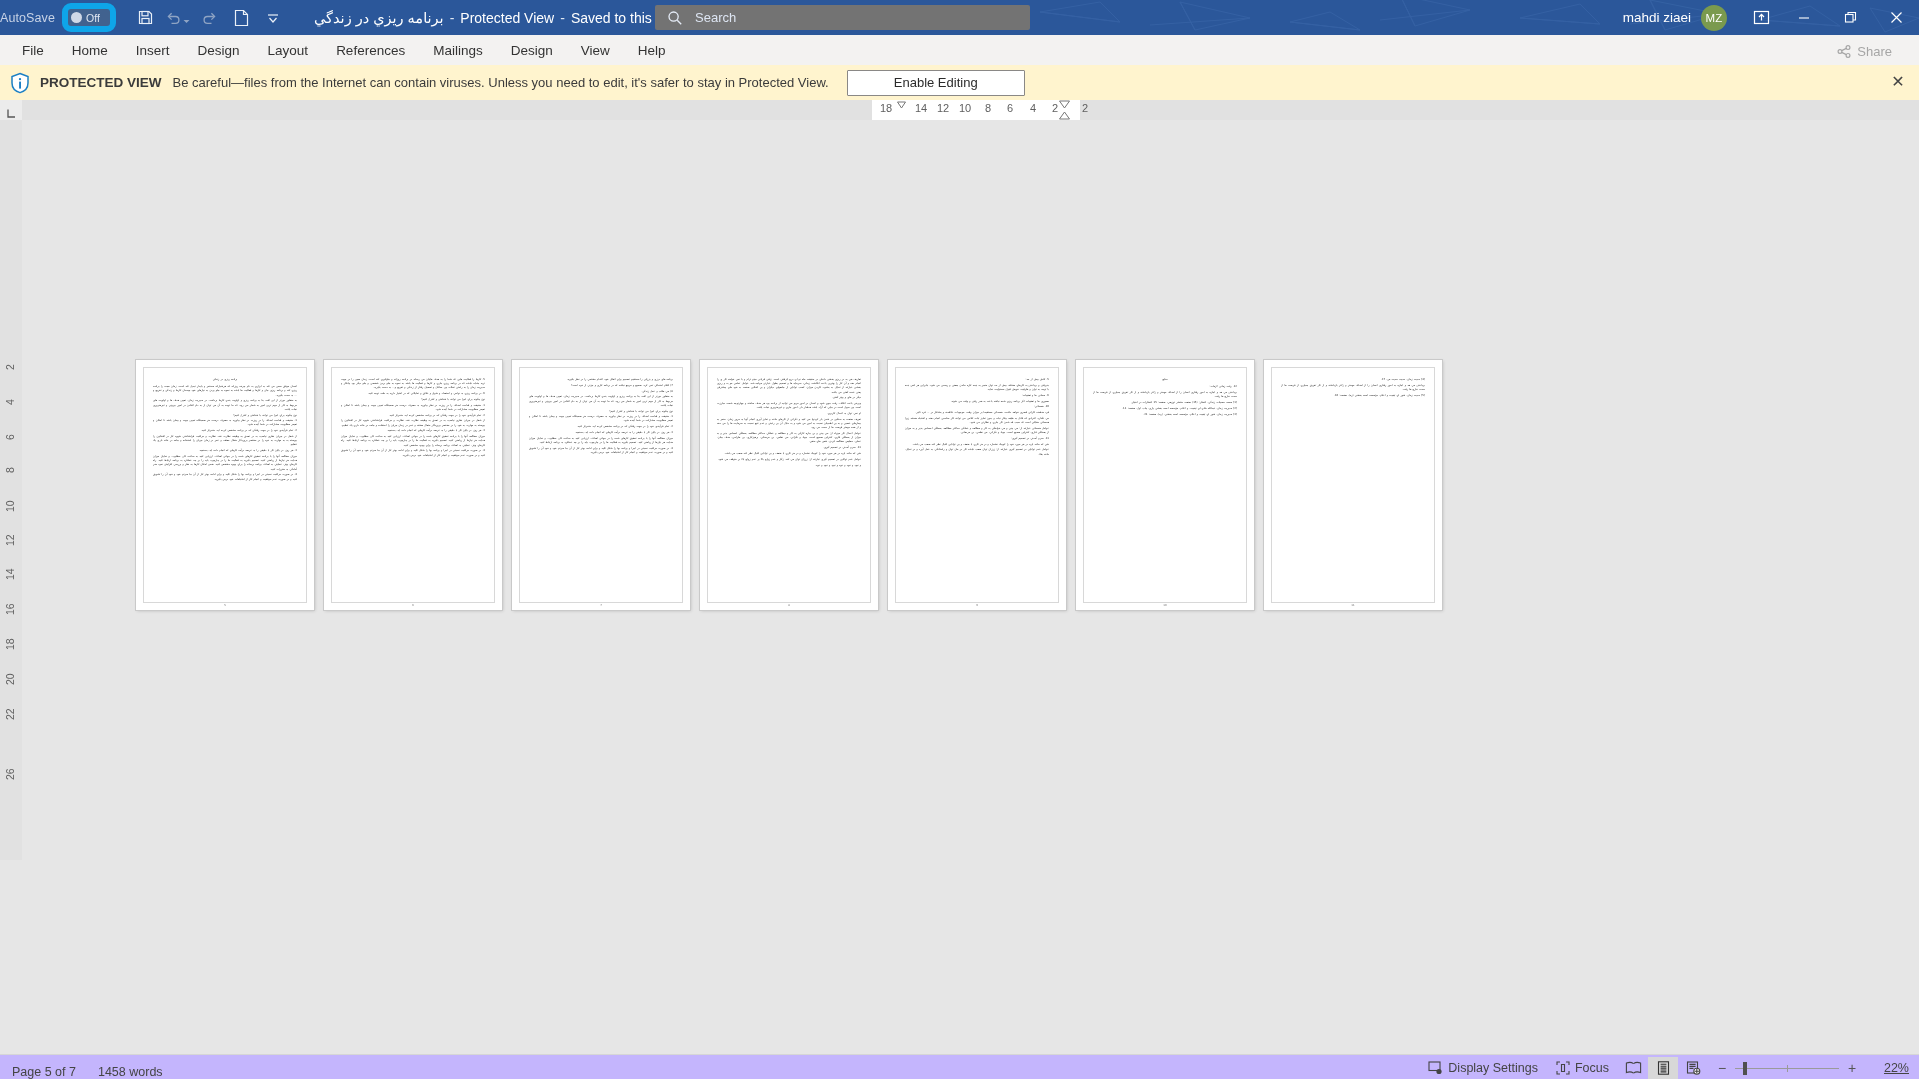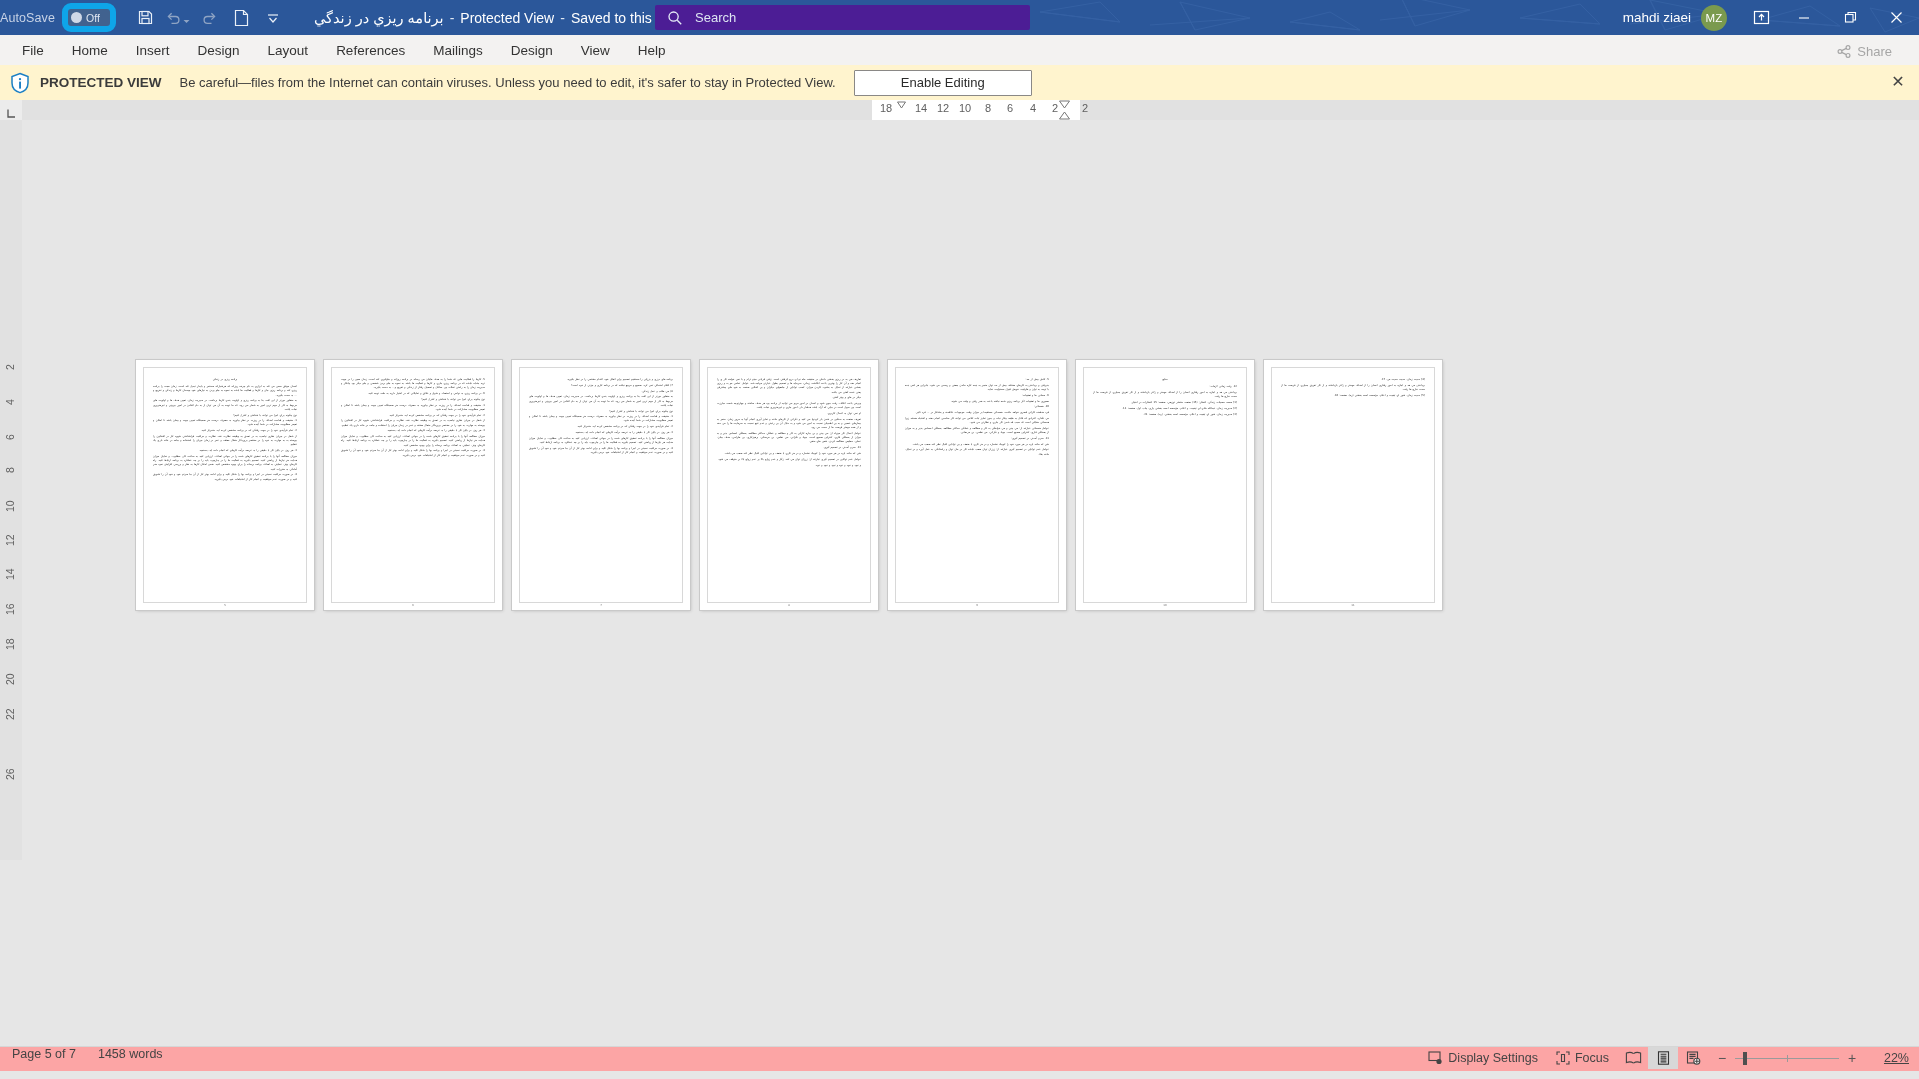--- a/index.html
+++ b/index.html
@@ -37,21 +37,21 @@
   .qat-btn svg{display:block;}
   .tb-title{
     flex:0 0 auto;margin-left:26px;color:#ffffff;font-size:14px;
     display:flex;align-items:center;gap:6px;white-space:nowrap;
   }
   .tb-title .rtl{direction:rtl;unicode-bidi:embed;font-size:14.5px;}
   .tb-title .sep{color:#dfe7f3;}
   .caret{font-size:9px;color:#e8eefa;margin-left:2px;}
   .searchbox{
     position:absolute;left:655px;top:5px;width:375px;height:25px;
-    background:#4c1d95;border-radius:2px;display:flex;align-items:center;
+    background:#737373;border-radius:2px;display:flex;align-items:center;
   }
   .searchbox .mag{margin-left:12px;display:block;}
   .search-input{
     background:transparent;border:0;outline:none;color:#e9eff8;
     font-size:13px;font-family:"Liberation Sans",sans-serif;margin-left:10px;width:300px;
   }
   .search-input::placeholder{color:#dde5f2;opacity:1;}
   .tb-right{position:absolute;right:0;top:0;height:35px;display:flex;align-items:center;margin-left:31px;}
   .username{color:#ffffff;font-size:13.5px;margin-right:10px;white-space:nowrap;}
   .avatar{
@@ -78,21 +78,21 @@
   }
 
   
   .pv-banner{
     position:absolute;left:0;top:65px;width:1919px;height:35px;
     background:#fff4ce;border-bottom:1px solid #e3d9a8;
     display:flex;align-items:center;
   }
   .pv-icon{margin-left:10px;display:flex;align-items:center;}
   .pv-title{font-size:13.5px;color:#3b3b3b;font-weight:bold;margin-left:10px;white-space:nowrap;}
-  .pv-text{font-size:13px;color:#3b3b3b;margin-left:18px;white-space:nowrap;}
+  .pv-text{font-size:13px;color:#3b3b3b;margin-left:11px;white-space:nowrap;}
   .pv-enable{
     margin-left:18px;height:24px;min-width:148px;padding:0 14px;background:#ffffff;
     border:1px solid #8a8886;font-size:13px;color:#2b2b2b;
     display:flex;align-items:center;justify-content:center;border-radius:1px;
   }
   .pv-close{position:absolute;right:12px;top:8px;width:18px;height:18px;color:#444;
     display:flex;align-items:center;justify-content:center;font-size:16px;line-height:1;}
 
   
   .ruler-corner{
@@ -140,23 +140,23 @@
   }
   .page-text p{margin:0 0 1.6px 0;}
   .page-text p.h{text-align:center;margin-bottom:3px;}
   .page-num{
     position:absolute;bottom:3px;left:0;right:0;text-align:center;
     font-size:2.6px;color:#666;font-family:"DejaVu Sans",sans-serif;
   }
 
   
   .statusbar{
-    position:absolute;left:0;bottom:8px;width:1919px;height:24px;
-    background:#fca5a5;border-top:1px solid #d6d6d6;
-    display:flex;align-items:flex-start;
+    position:absolute;left:0;bottom:0;width:1919px;height:24px;
+    background:#c4b5fd;border-top:1px solid #d6d6d6;
+    display:flex;align-items:flex-end;
   }
   .sb-left{display:flex;align-items:center;gap:22px;margin-left:12px;}
   .sb-item{font-size:12.5px;color:#444444;white-space:nowrap;display:flex;align-items:center;gap:6px;}
   .sb-right{position:absolute;right:10px;display:flex;align-items:center;gap:0px;}
   .sb-btn{display:flex;align-items:center;gap:5px;padding:0 9px;height:22px;font-size:12.5px;color:#444;}
   .view-btn{width:30px;height:22px;display:flex;align-items:center;justify-content:center;}
   .view-btn.active{background:#d8d8d8;}
   .zoom-wrap{display:flex;align-items:center;gap:7px;margin-left:8px;}
   .zoom-sign{font-size:14px;color:#555;width:12px;text-align:center;}
   .zoom-track{position:relative;width:104px;height:1px;background:#9a9a9a;}

